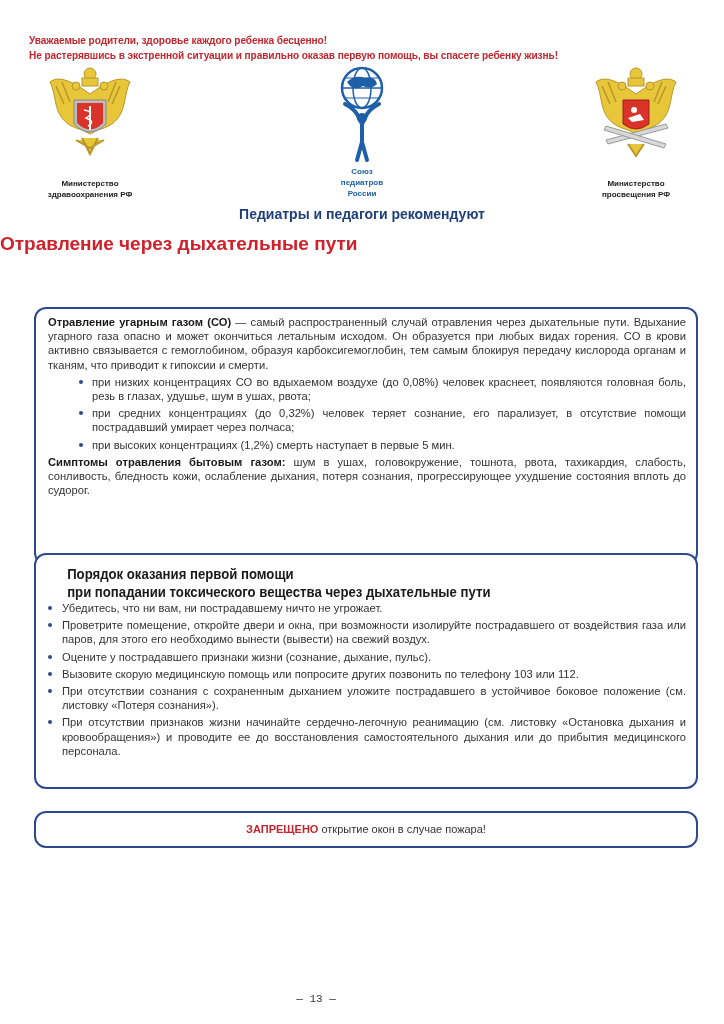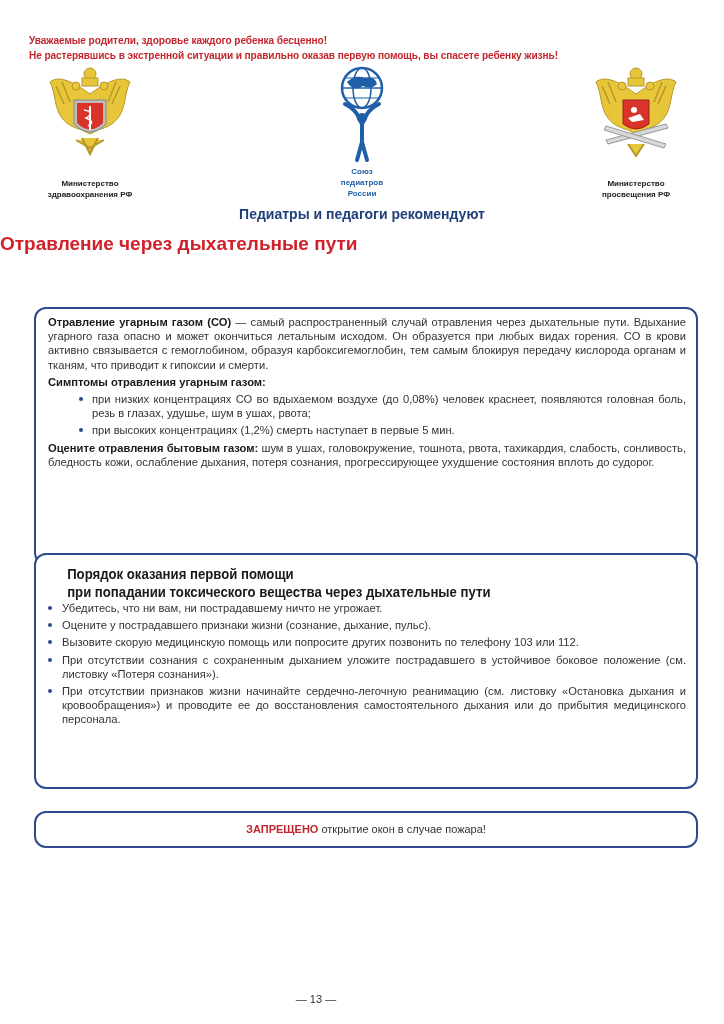--- a/index.html
+++ b/index.html
@@ -64,21 +64,21 @@
     .box2-title div { transform: scaleX(0.94); }
 
     .warn {
       position: absolute; left: 0; right: 0; top: 10px; text-align: center; font-size: 11px;
       color: #333;
     }
     .warn .red { color: #c2262e; font-weight: bold; }
 
     .page-num {
       position: absolute; left: 0; top: 993px; width: 632px; text-align: center;
-      font-family: Liberation Sans, sans-serif; font-size: 11px; color: #333;
+      font-family: Liberation Mono, monospace; font-size: 11px; color: #333;
     }
   </style>
 </head>
 <body>
 
 <div class="header-msg">
   <div>Уважаемые родители, здоровье каждого ребенка бесценно!</div>
   <div>Не растерявшись в экстренной ситуации и правильно оказав первую помощь, вы спасете ребенку жизнь!</div>
 </div>
 
@@ -134,35 +134,36 @@
   </svg>
   <div class="logo-caption">Министерство
 просвещения РФ</div>
 </div>
 
 <div class="subtitle">Педиатры и педагоги рекомендуют</div>
 <div class="main-title">Отравление через дыхательные пути</div>
 
 <div class="box box1">
   <p class="p"><span class="b">Отравление угарным газом (СО)</span><span> — самый распространенный случай отравления через дыхательные пути. Вдыхание угарного газа опасно и может окончиться летальным исходом. Он образуется при любых видах горения. СО в крови активно связывается с гемоглобином, образуя карбоксигемоглобин, тем самым блокируя передачу кислорода органам и тканям, что приводит к гипоксии и смерти.</span></p>
-  <p class="p b">Симптомы отравления угарным газом:</p>
   <ul class="sub-list">
     <li>при низких концентрациях СО во вдыхаемом воздухе (до 0,08%) человек краснеет, появляются головная боль, резь в глазах, удушье, шум в ушах, рвота;</li>
+    <li>при средних концентрациях (до 0,32%) человек теряет сознание, его парализует, в отсутствие помощи пострадавший умирает через полчаса;</li>
     <li>при высоких концентрациях (1,2%) смерть наступает в первые 5 мин.</li>
   </ul>
-  <p class="p"><span class="b">Оцените отравления бытовым газом:</span><span> шум в ушах, головокружение, тошнота, рвота, тахикардия, слабость, сонливость, бледность кожи, ослабление дыхания, потеря сознания, прогрессирующее ухудшение состояния вплоть до судорог.</span></p>
+  <p class="p"><span class="b">Симптомы отравления бытовым газом:</span><span> шум в ушах, головокружение, тошнота, рвота, тахикардия, слабость, сонливость, бледность кожи, ослабление дыхания, потеря сознания, прогрессирующее ухудшение состояния вплоть до судорог.</span></p>
 </div>
 
 <div class="box box2">
   <div class="box2-title">
     <div>Порядок оказания первой помощи</div>
     <div>при попадании токсического вещества через дыхательные пути</div>
   </div>
   <ul class="steps">
     <li>Убедитесь, что ни вам, ни пострадавшему ничто не угрожает.</li>
+    <li>Проветрите помещение, откройте двери и окна, при возможности изолируйте пострадавшего от воздействия газа или паров, для этого его необходимо вынести (вывести) на свежий воздух.</li>
     <li>Оцените у пострадавшего признаки жизни (сознание, дыхание, пульс).</li>
     <li>Вызовите скорую медицинскую помощь или попросите других позвонить по телефону 103 или 112.</li>
     <li>При отсутствии сознания с сохраненным дыханием уложите пострадавшего в устойчивое боковое положение (см. листовку «Потеря сознания»).</li>
     <li>При отсутствии признаков жизни начинайте сердечно-легочную реанимацию (см. листовку «Остановка дыхания и кровообращения») и проводите ее до восстановления самостоятельного дыхания или до прибытия медицинского персонала.</li>
   </ul>
 </div>
 
 <div class="box box3">
   <div class="warn"><span class="red">ЗАПРЕЩЕНО</span><span> открытие окон в случае пожара!</span></div>
 </div>

